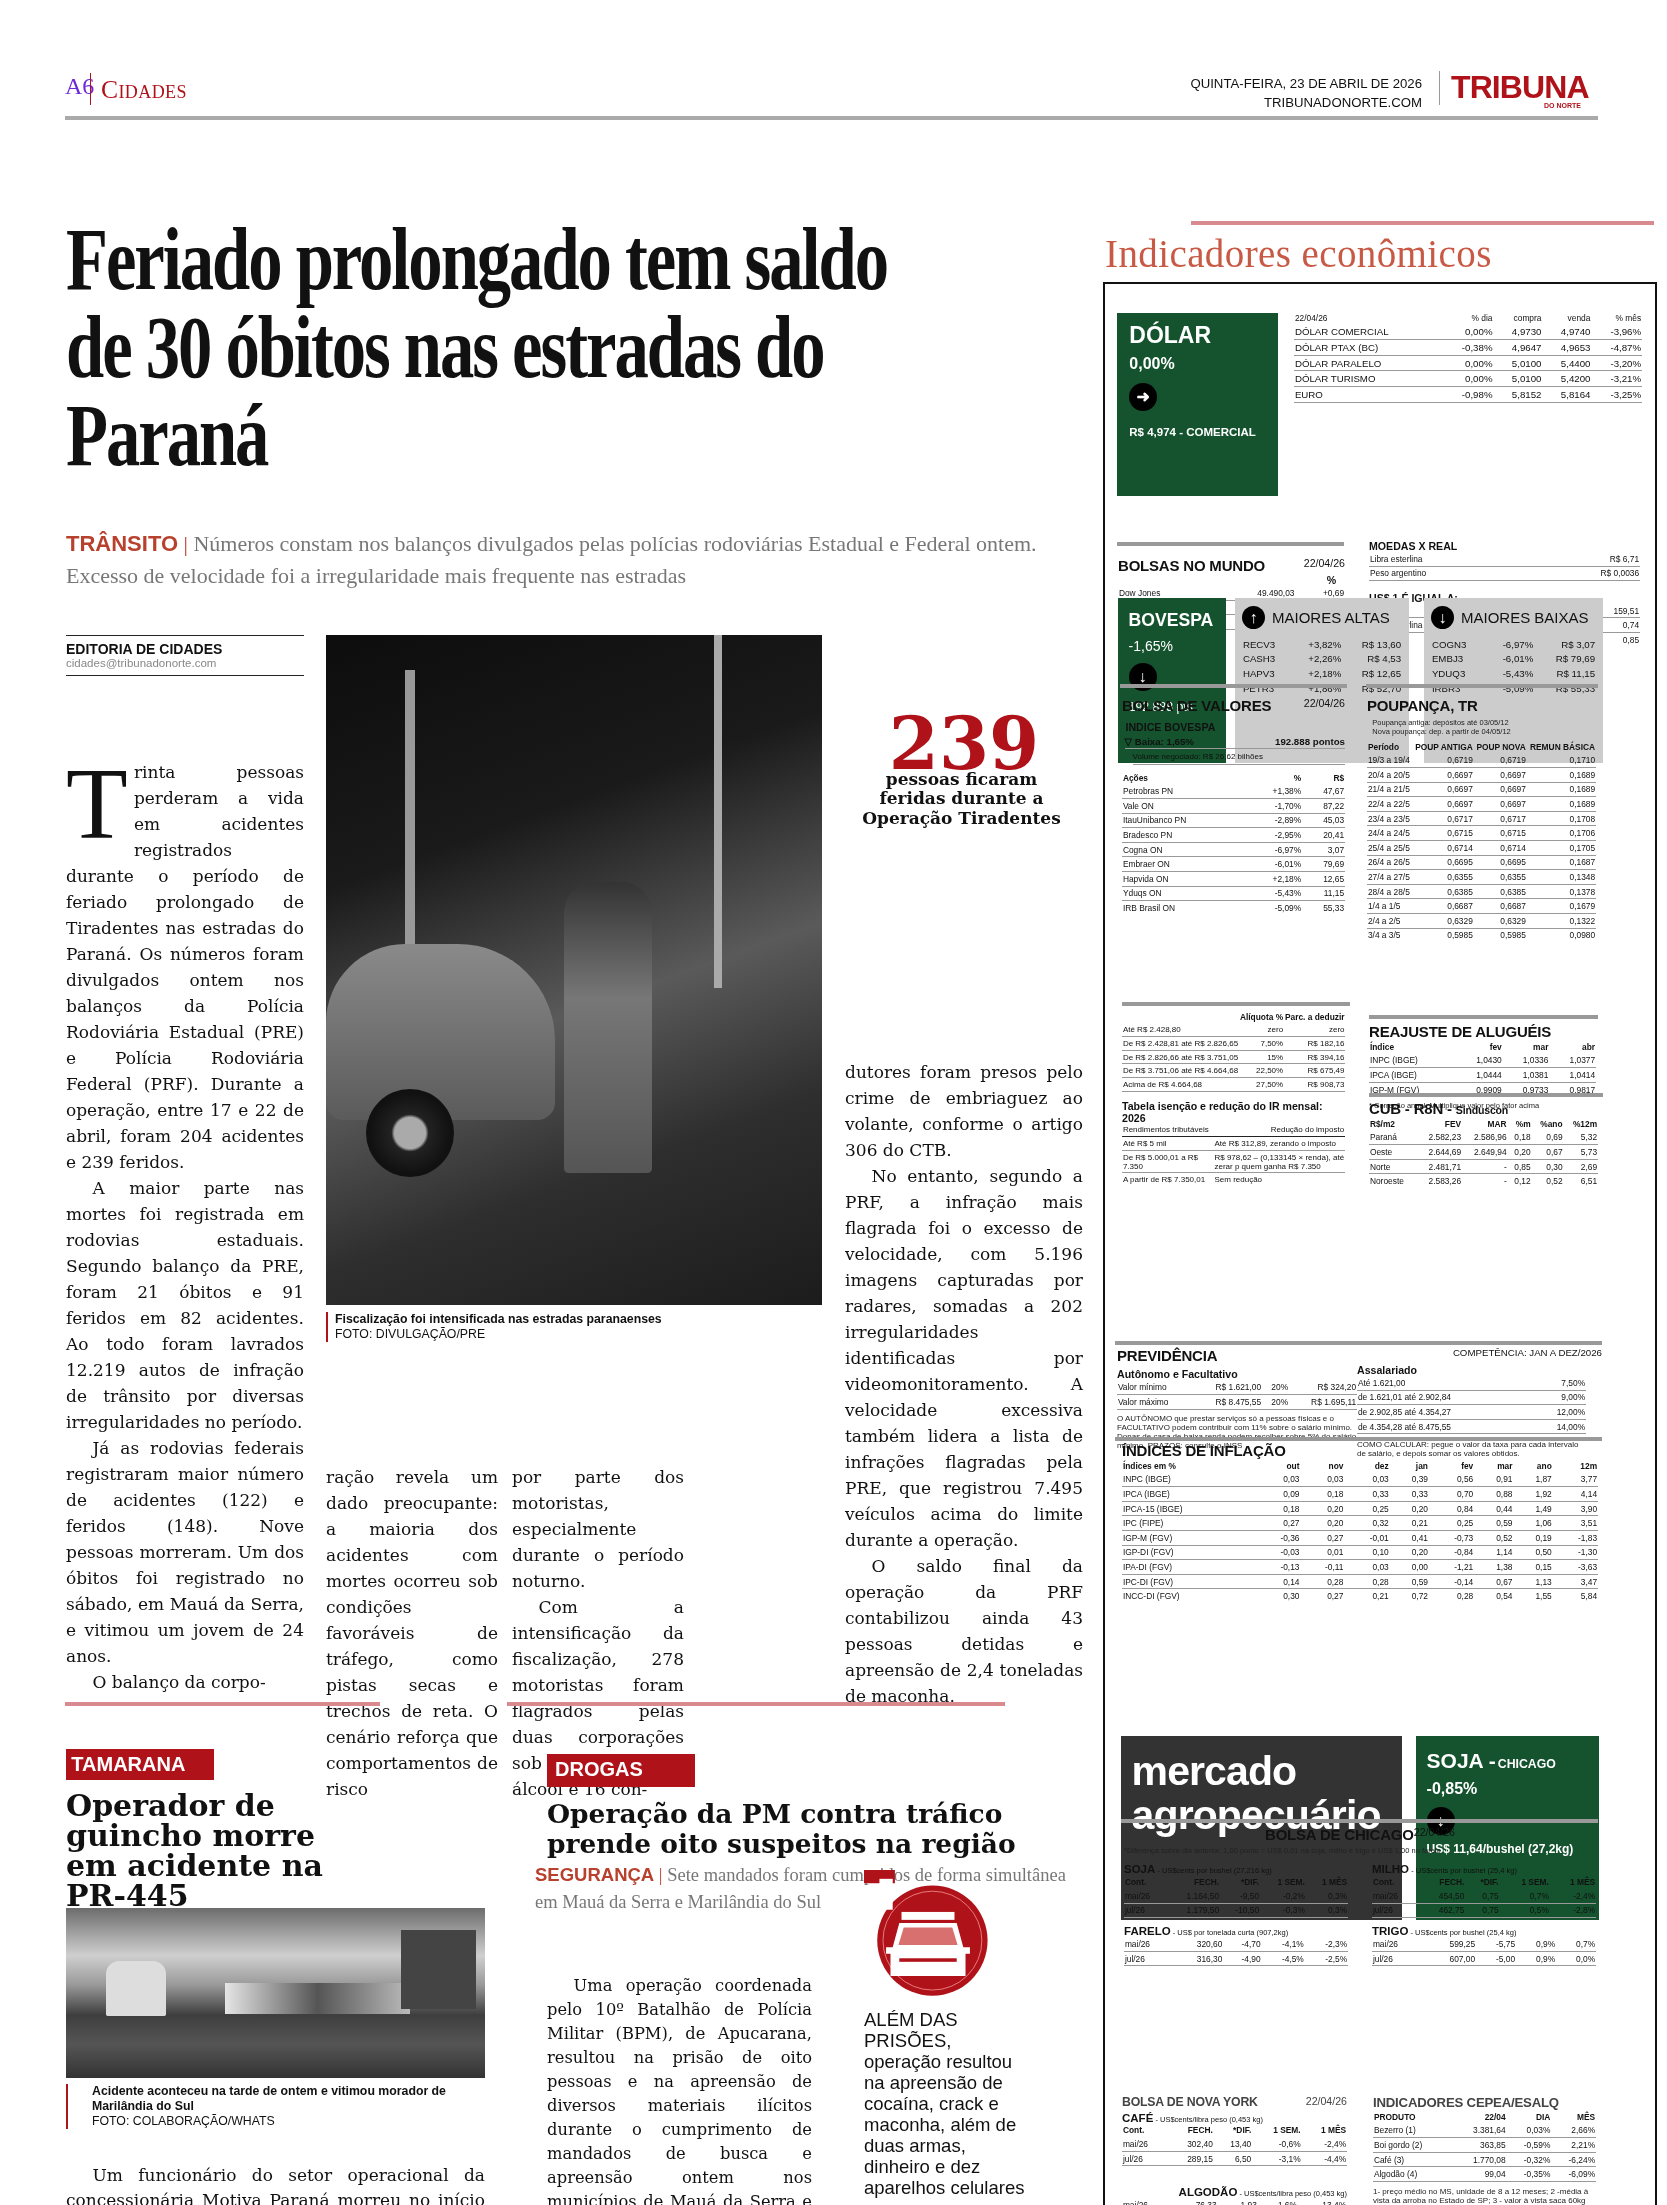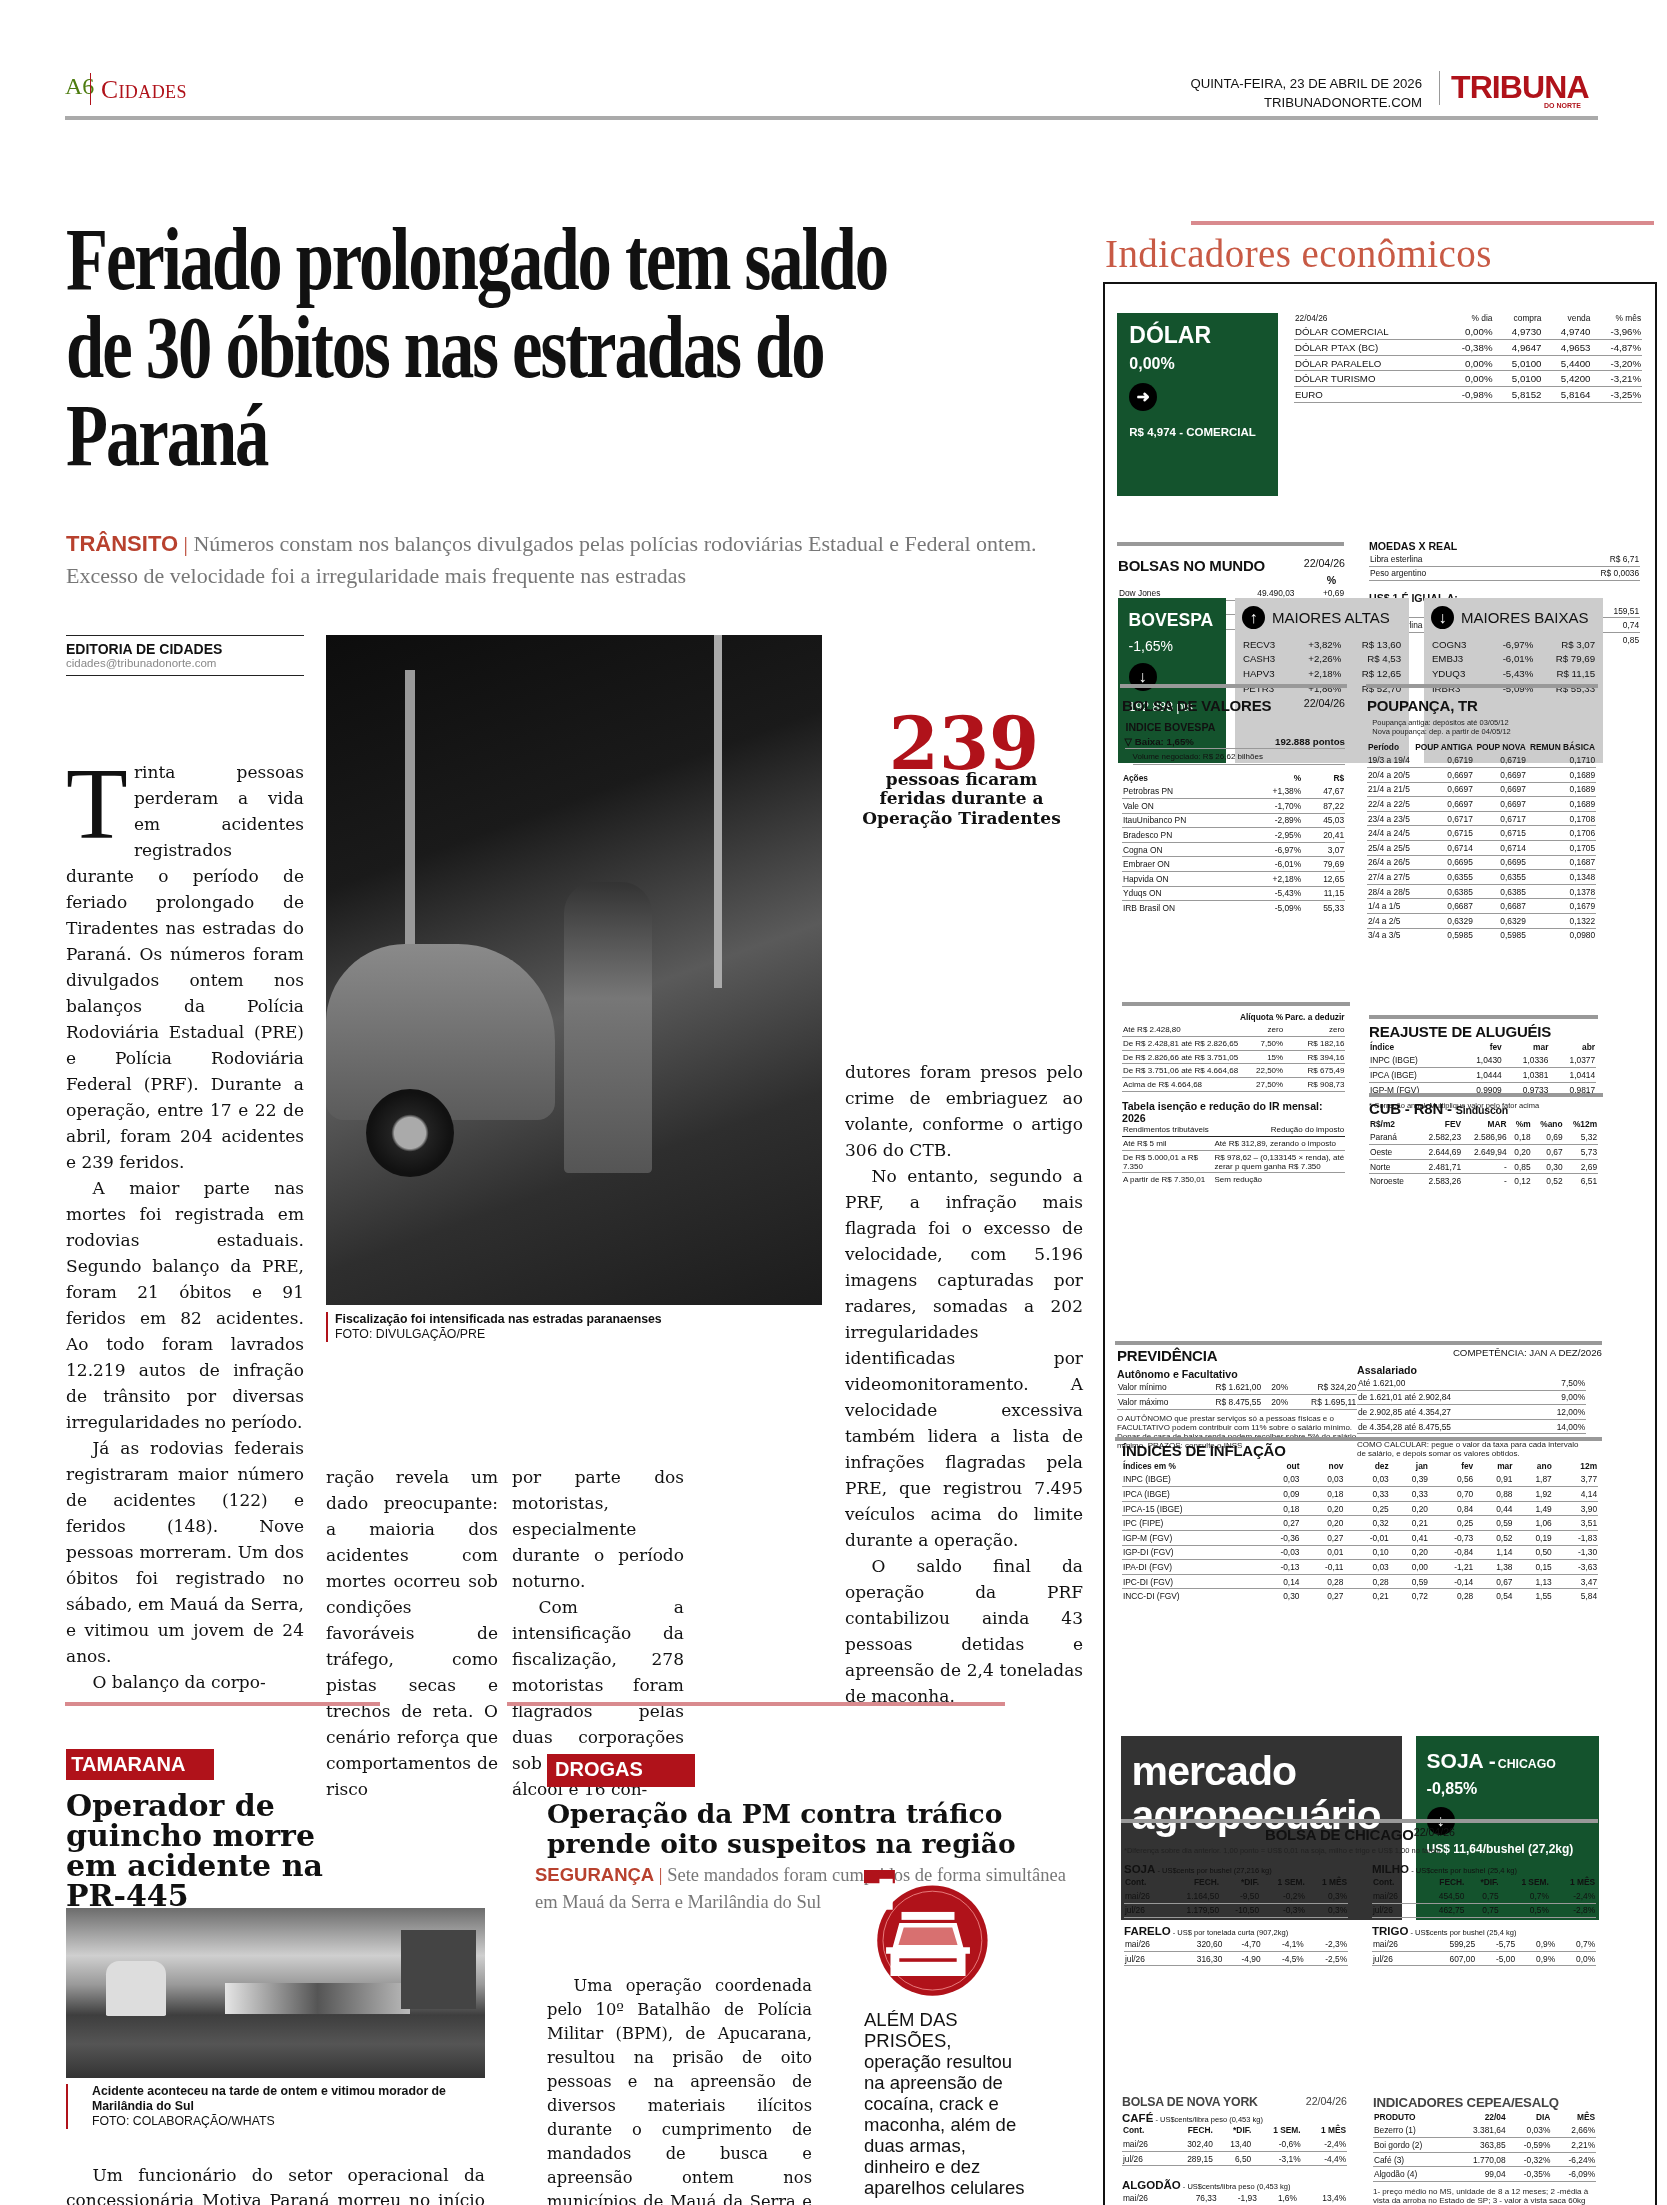--- a/index.html
+++ b/index.html
@@ -1,20 +1,20 @@
 <!DOCTYPE html>
 <html style="font-size:7px"><head>
 <meta charset="utf-8">
 <style>
 *{box-sizing:border-box;margin:0;padding:0}
 html,body{width:1667px;height:2840px;background:#fff;overflow:hidden}
 body{position:relative;font-family:"DejaVu Serif",serif;color:#111}
 .abs{position:absolute}
 
-#hdr-page{left:65px;top:73px;font-size:24px;color:#4d7c0f;font-family:"Liberation Serif",serif}
+#hdr-page{left:65px;top:73px;font-size:24px;color:#6d28d9;font-family:"Liberation Serif",serif}
 #hdr-sep1{left:90px;top:73px;width:0.9px;height:32px;background:#b0121a}
 #hdr-sec{left:101px;top:75px;font-size:25.6px;color:#b0121a;font-family:"Liberation Serif",serif;font-variant:small-caps;letter-spacing:0.4px}
 #hdr-date{right:245px;top:75px;font-size:13.2px;text-align:right;font-family:"Liberation Sans",sans-serif;line-height:18.5px}
 #hdr-sep2{left:1439px;top:71px;width:0.9px;height:34px;background:#999}
 #hdr-logo{left:1451px;top:71px;font-family:"Liberation Sans",sans-serif;font-weight:bold;font-size:32px;color:#b0121a;letter-spacing:-0.9px;line-height:32px}
 #hdr-logo-sub{left:1544px;top:102px;font-size:7px;color:#b0121a;font-weight:bold;font-family:"Liberation Sans",sans-serif}
 #hdr-rule{left:65px;top:116px;width:1533px;height:3.5px;background:#aaa}
 
 #headline{left:66px;top:216px;width:838px;font-family:"Liberation Serif",serif;font-size:88px;line-height:88px;letter-spacing:-2.6px;font-weight:bold;transform:scaleX(.78);transform-origin:left top;width:1081px}
 #kicker{left:66px;top:528px;width:1014px;font-size:22px;line-height:32px;color:#777;font-family:"Liberation Serif",serif}
@@ -1031,21 +1031,21 @@
               <td>jul/26</td>
               <td>289,15</td>
               <td>6,50</td>
               <td>-3,1%</td>
               <td>-4,4%</td>
             </tr>
           </tbody>
         </table>
       </div>
       <div>
-        <div style="margin-top: 13px;"><b style="font-size: 11.5px;">ALGODÃO</b><span style="font-size: 7.5px;"> - US$cents/libra peso (0,453 kg)</span></div>
+        <div style="margin-top: 20px; text-align: right;"><b style="font-size: 11.5px;">ALGODÃO</b><span style="font-size: 7.5px;"> - US$cents/libra peso (0,453 kg)</span></div>
         <table class="t">
           <tbody>
             <tr class="ln">
               <td>mai/26</td>
               <td>76,33</td>
               <td>-1,93</td>
               <td>1,6%</td>
               <td>13,4%</td>
             </tr>
             <tr class="ln">

